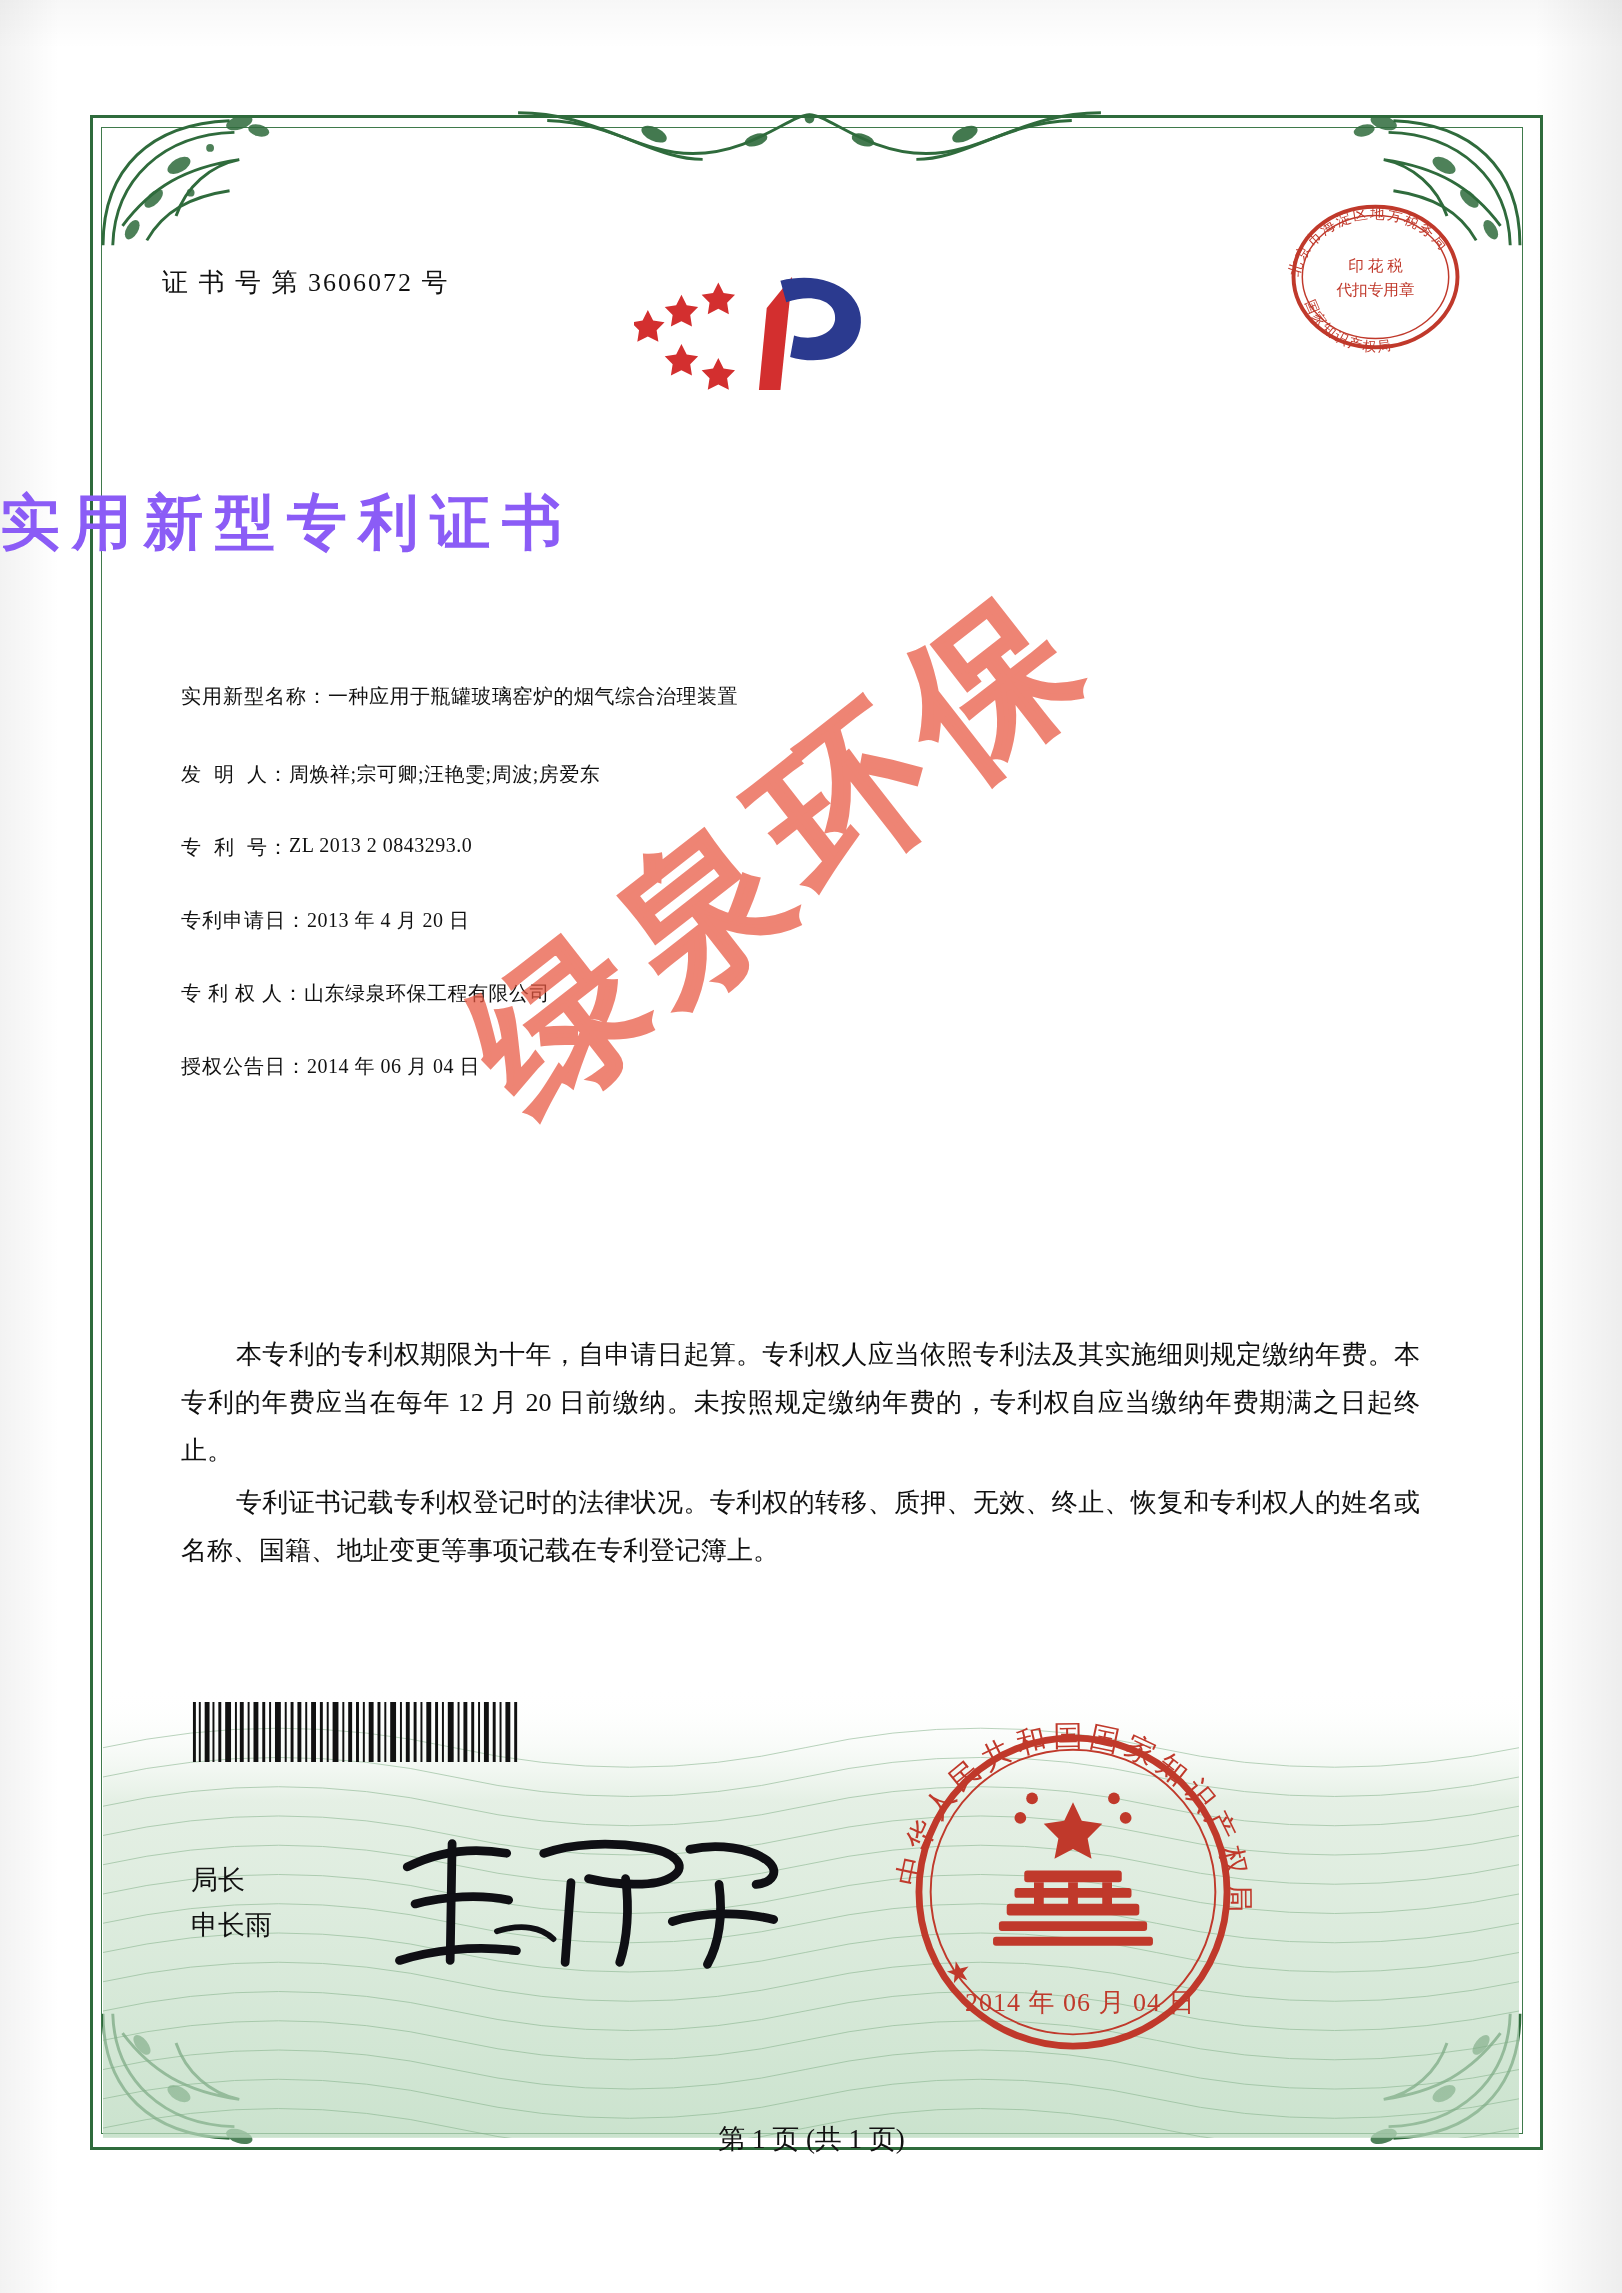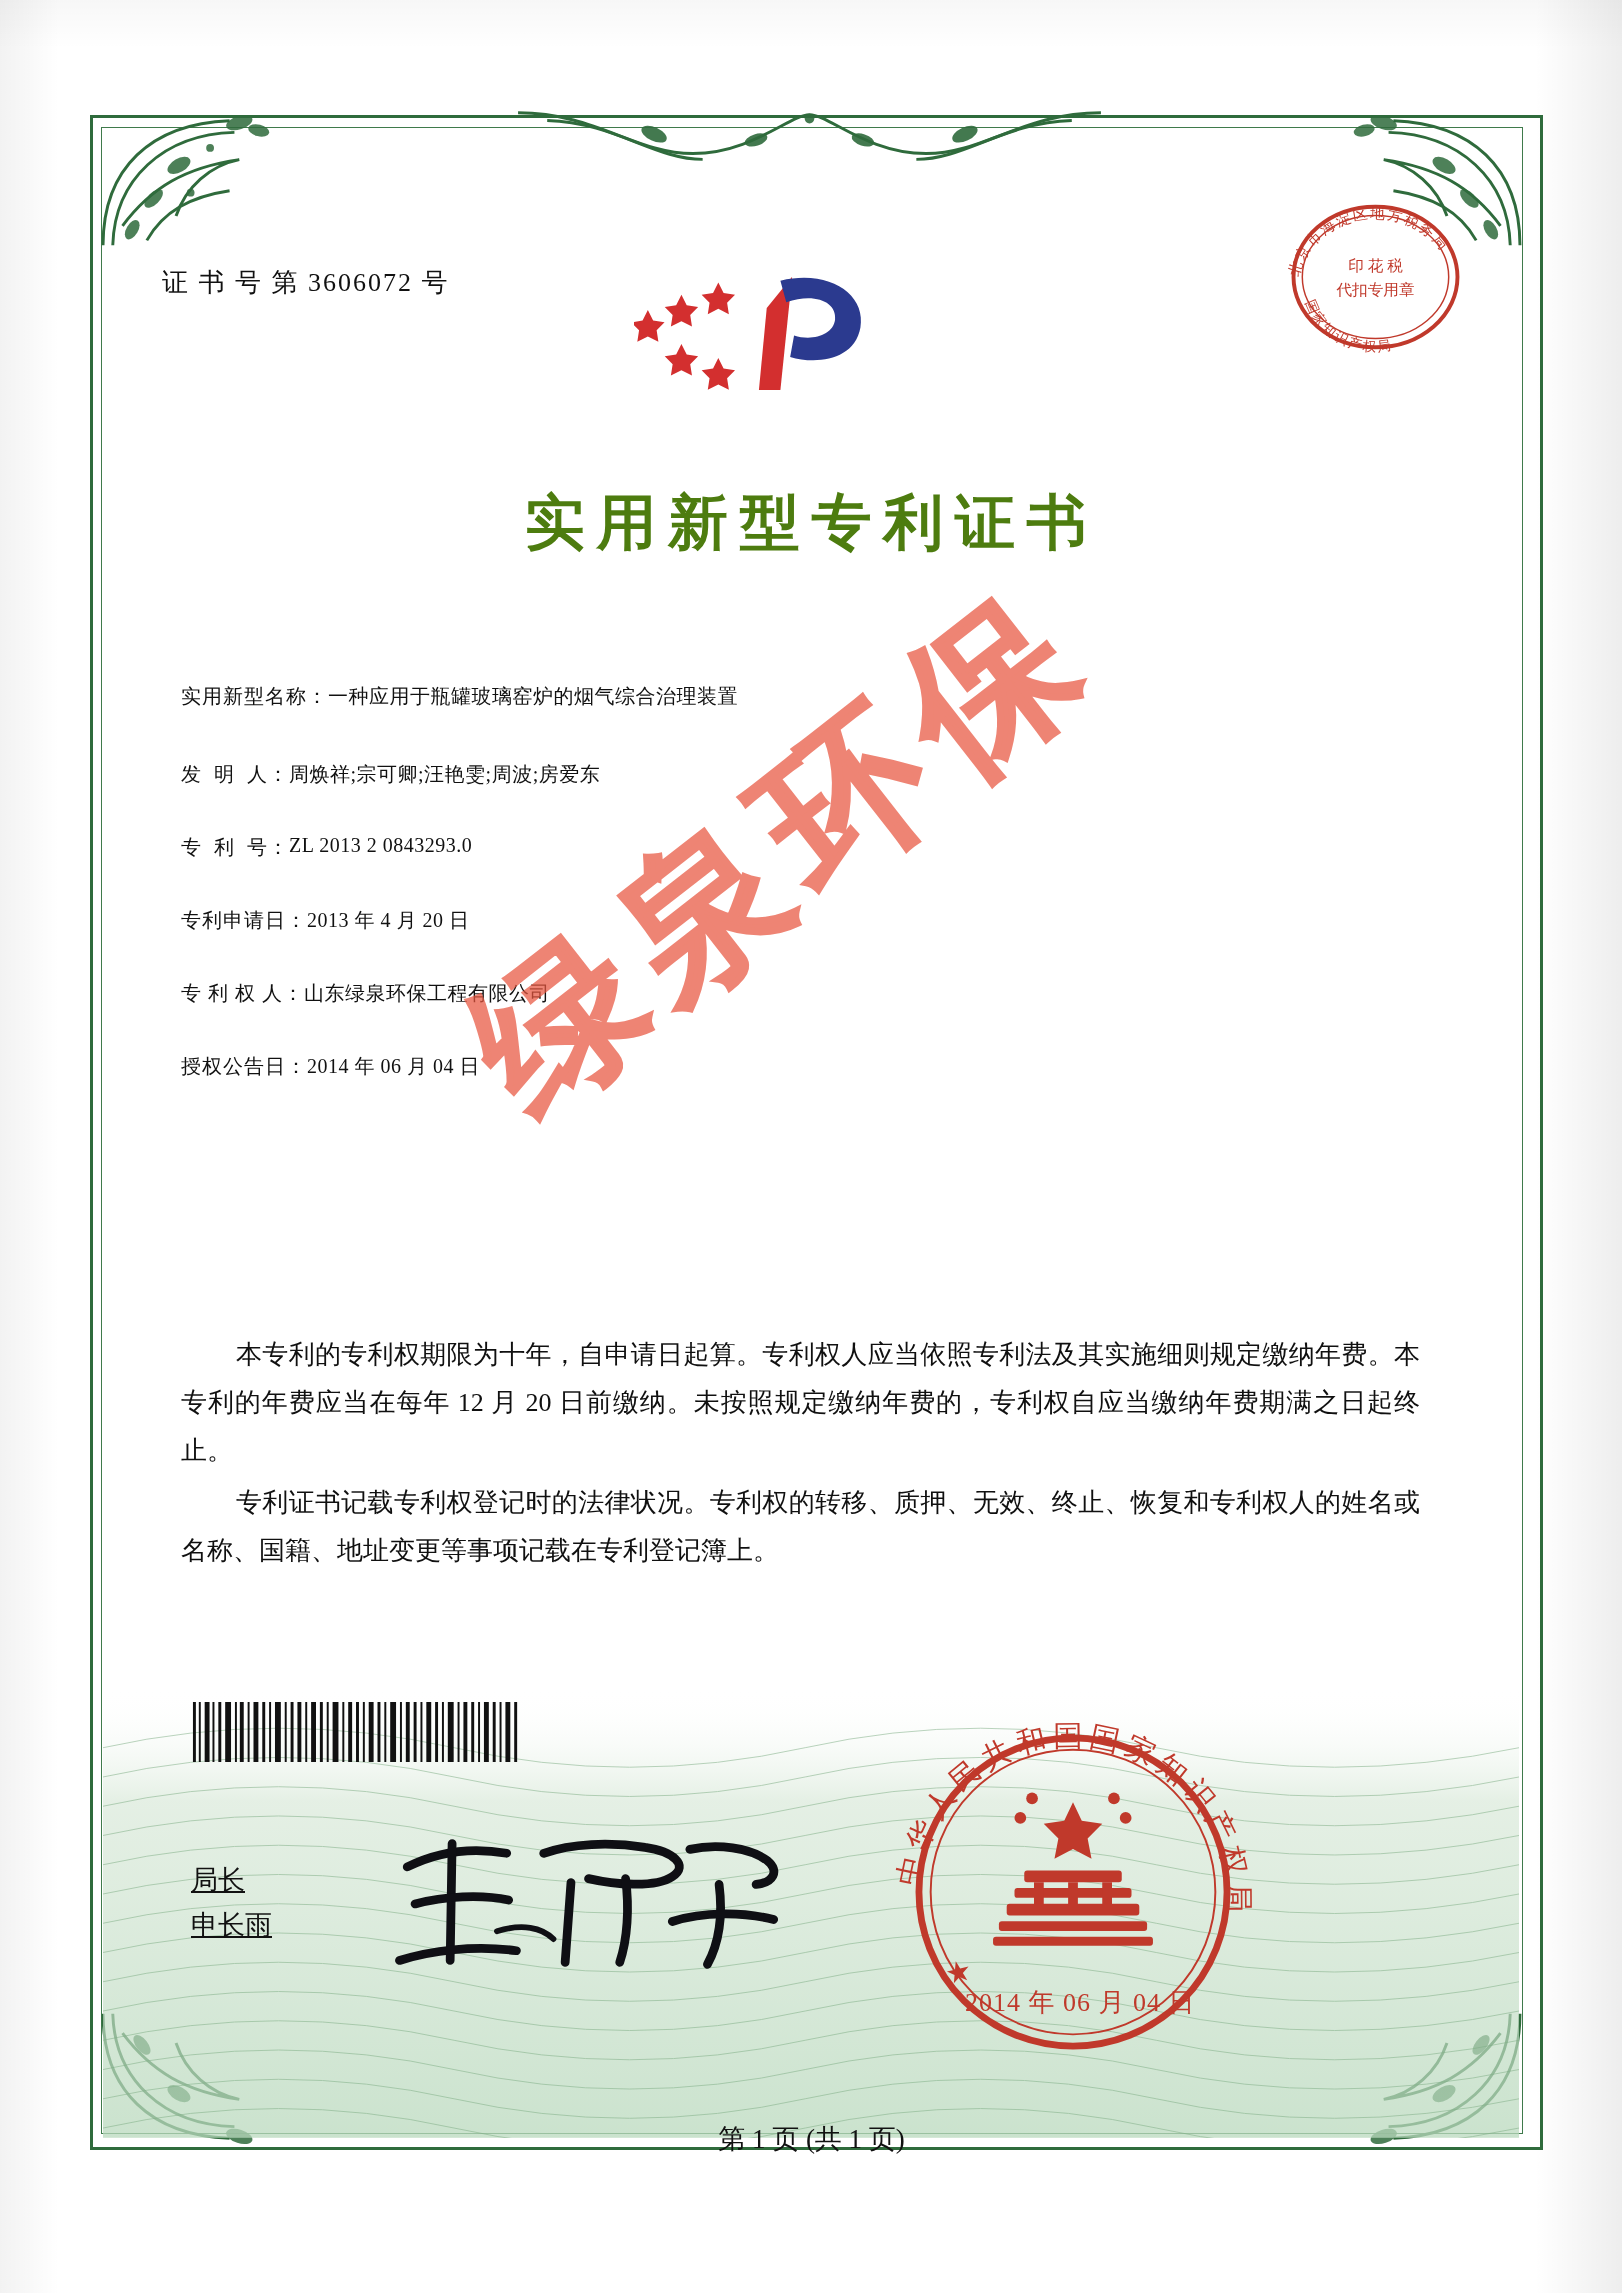--- a/index.html
+++ b/index.html
@@ -52,22 +52,22 @@
     position:absolute;left:154px;top:265px;
     font-size:26px;letter-spacing:2px;color:#111;
     font-family:"Liberation Serif",serif;
     margin-left:8px;
   }
   .logo{
     position:absolute;left:634px;top:263px;width:244px;height:137px;
   }
   .logo svg{width:100%;height:100%;}
   .title{
-    position:absolute;left:0;right:0;top:483px;text-align:center;
-    font-size:60px;font-weight:bold;letter-spacing:11.7px;color:#4d7c0f;
+    position:absolute;left:0;right:0;top:483px;text-align:left;
+    font-size:60px;font-weight:bold;letter-spacing:11.7px;color:#8b5cf6;
     font-family:"DejaVu Serif","Liberation Serif",serif;
   }
 
   
   .stamp-tax{
     position:absolute;right:146px;top:195px;width:203px;height:164px;
   }
   .stamp-tax svg{width:100%;height:100%;}
 
   
@@ -85,21 +85,21 @@
   .body-text p{margin:0 0 3.9px 0;text-indent:55px;}
 
   
   .barcode{
     position:absolute;left:191px;top:1702px;width:332px;height:60px;
   }
   .barcode svg{width:100%;height:100%;}
 
   
   .sig-label{
-    position:absolute;left:191px;top:1858px;font-size:27px;line-height:45px;color:#111;text-decoration:underline;
+    position:absolute;left:191px;top:1858px;font-size:27px;line-height:45px;color:#111;
   }
   .sig-hand{
     position:absolute;left:380px;top:1814px;width:419px;height:176px;
   }
   .sig-hand svg{width:100%;height:100%;}
 
   
   .seal-nat{
     position:absolute;left:878px;top:1697px;width:390px;height:390px;
   }

